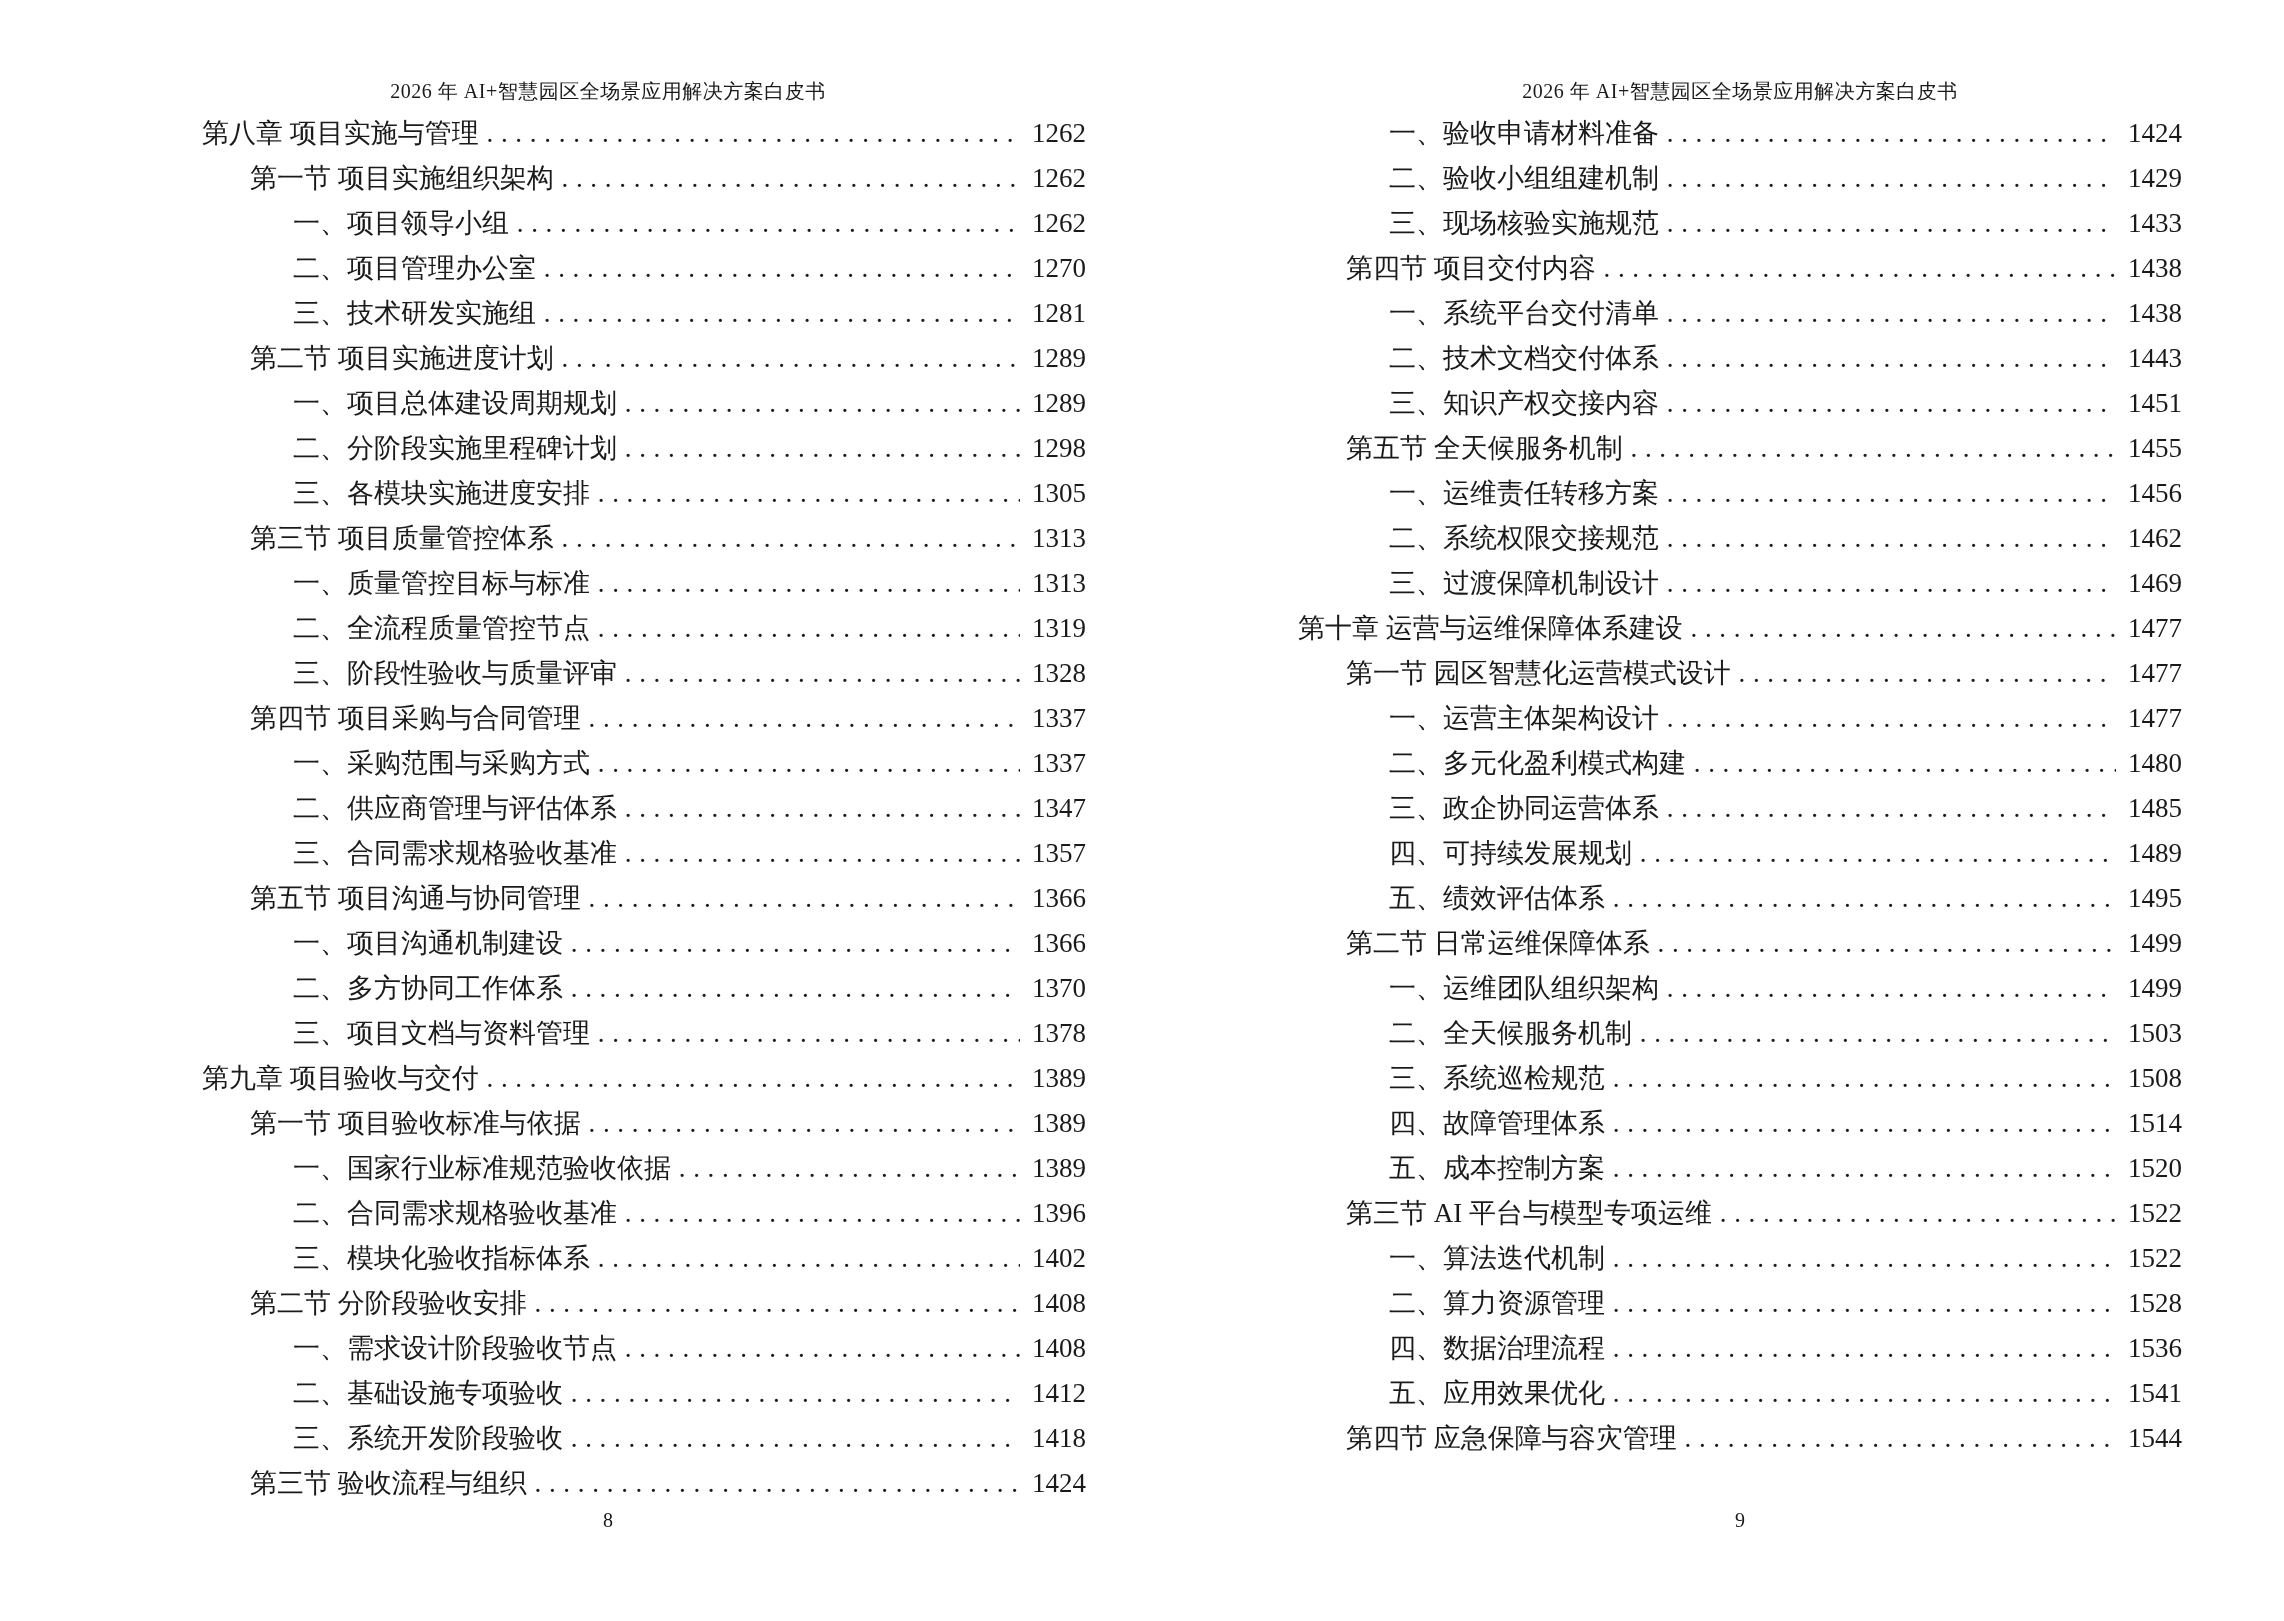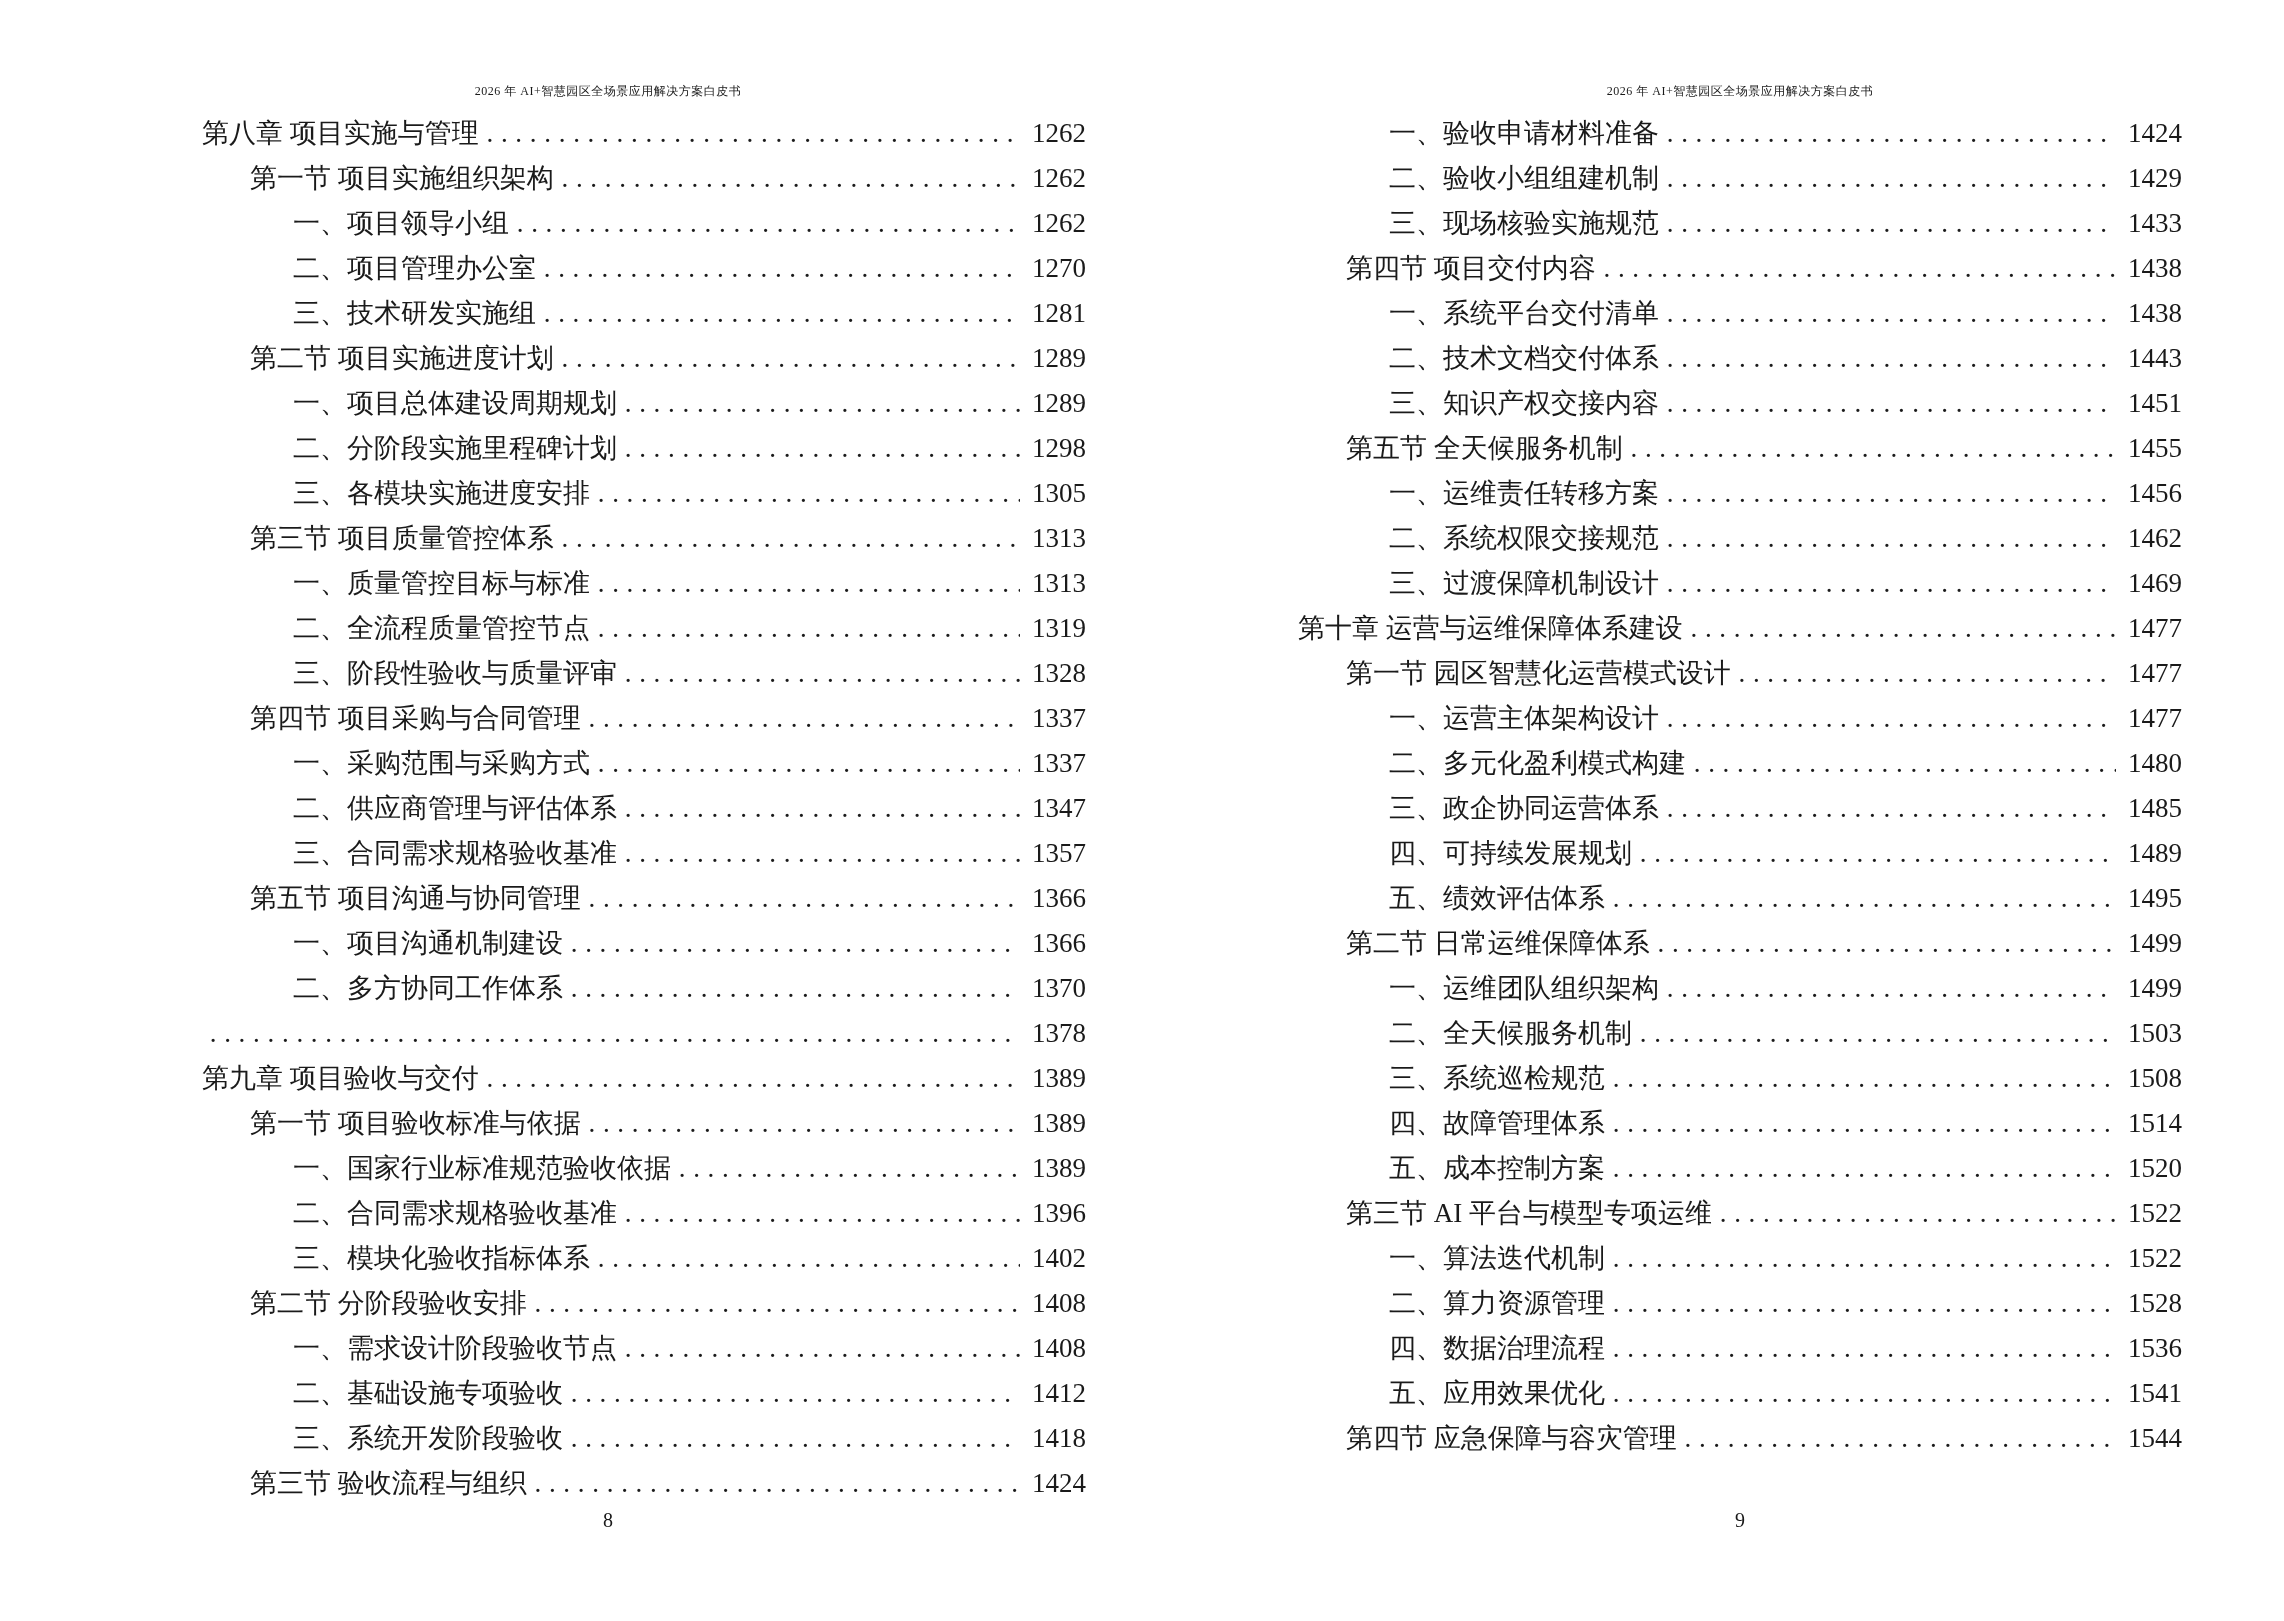--- a/index.html
+++ b/index.html
@@ -12,21 +12,21 @@
     overflow: hidden;
   }
   .page { position: absolute; top: 0; height: 1622px; }
   #page-left  { left: 0;      width: 1142px; }
   #page-right { left: 1142px; width: 1142px; }
 
   .page-header {
     position: absolute;
     top: 76px; height: 31px; line-height: 31px;
     text-align: center;
-    font-size: 12px;
+    font-size: 20px;
     letter-spacing: 0.5px;
     white-space: nowrap;
   }
   #page-left  .page-header { left: 166px; width: 884px; }
   #page-right .page-header { left: 156px; width: 884px; }
 
   .toc-entries { position: absolute; top: 111px; }
   #page-left  .toc-entries { left: 166px; width: 884px; margin-left: 36px; }
   #page-right .toc-entries { left: 156px; width: 884px; }
 
@@ -166,20 +166,21 @@
           <span class="toc-label">一、项目沟通机制建设</span>
           <span class="toc-dots"></span>
           <span class="toc-page">1366</span>
         </div>
         <div class="toc-row lvl-item">
           <span class="toc-label">二、多方协同工作体系</span>
           <span class="toc-dots"></span>
           <span class="toc-page">1370</span>
         </div>
         <div class="toc-row lvl-item">
+          <span class="toc-label">三、项目文档与资料管理</span>
           <span class="toc-dots"></span>
           <span class="toc-page">1378</span>
         </div>
         <div class="toc-row lvl-chapter">
           <span class="toc-label">第九章 项目验收与交付</span>
           <span class="toc-dots"></span>
           <span class="toc-page">1389</span>
         </div>
         <div class="toc-row lvl-section">
           <span class="toc-label">第一节 项目验收标准与依据</span>

